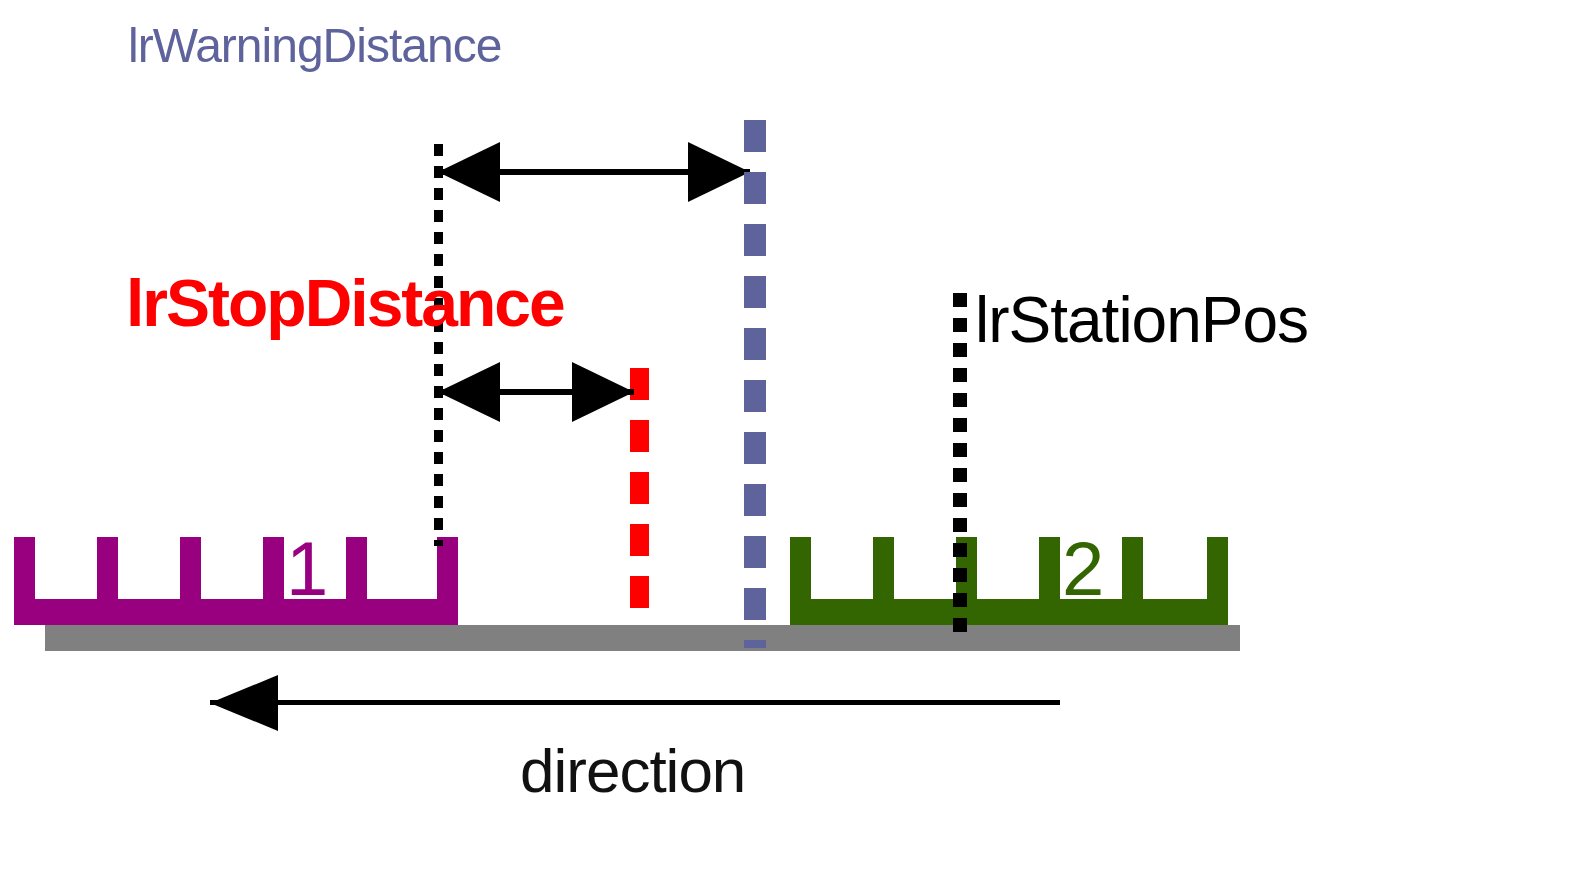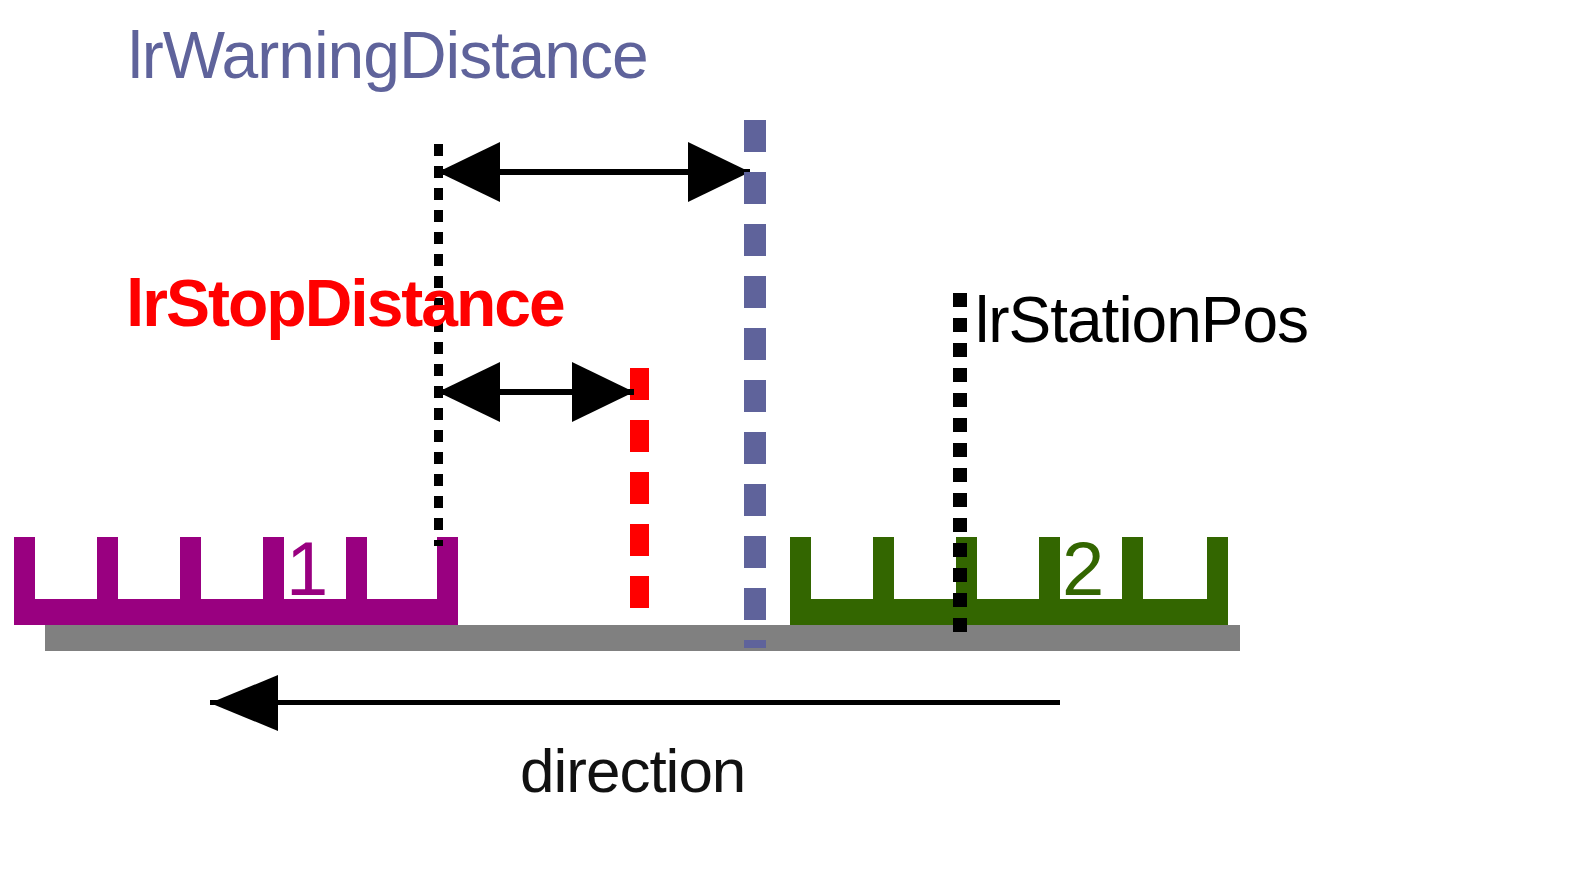--- a/index.html
+++ b/index.html
@@ -18,21 +18,21 @@
   
   .lbl{
     position:absolute;
     white-space:nowrap;
     font-weight:400;
     letter-spacing:-1px;
     line-height:1;
   }
   #warning-label{
     left:128px; top:22px;
-    font-size:66px;
+    font-size:48px;
     color:#5f639b;
   }
   #stop-label{
     left:126px; top:270px;
     font-size:66px;
     color:#ff0000;
     font-weight:700;
     letter-spacing:-2px;
     z-index:7;
   }

